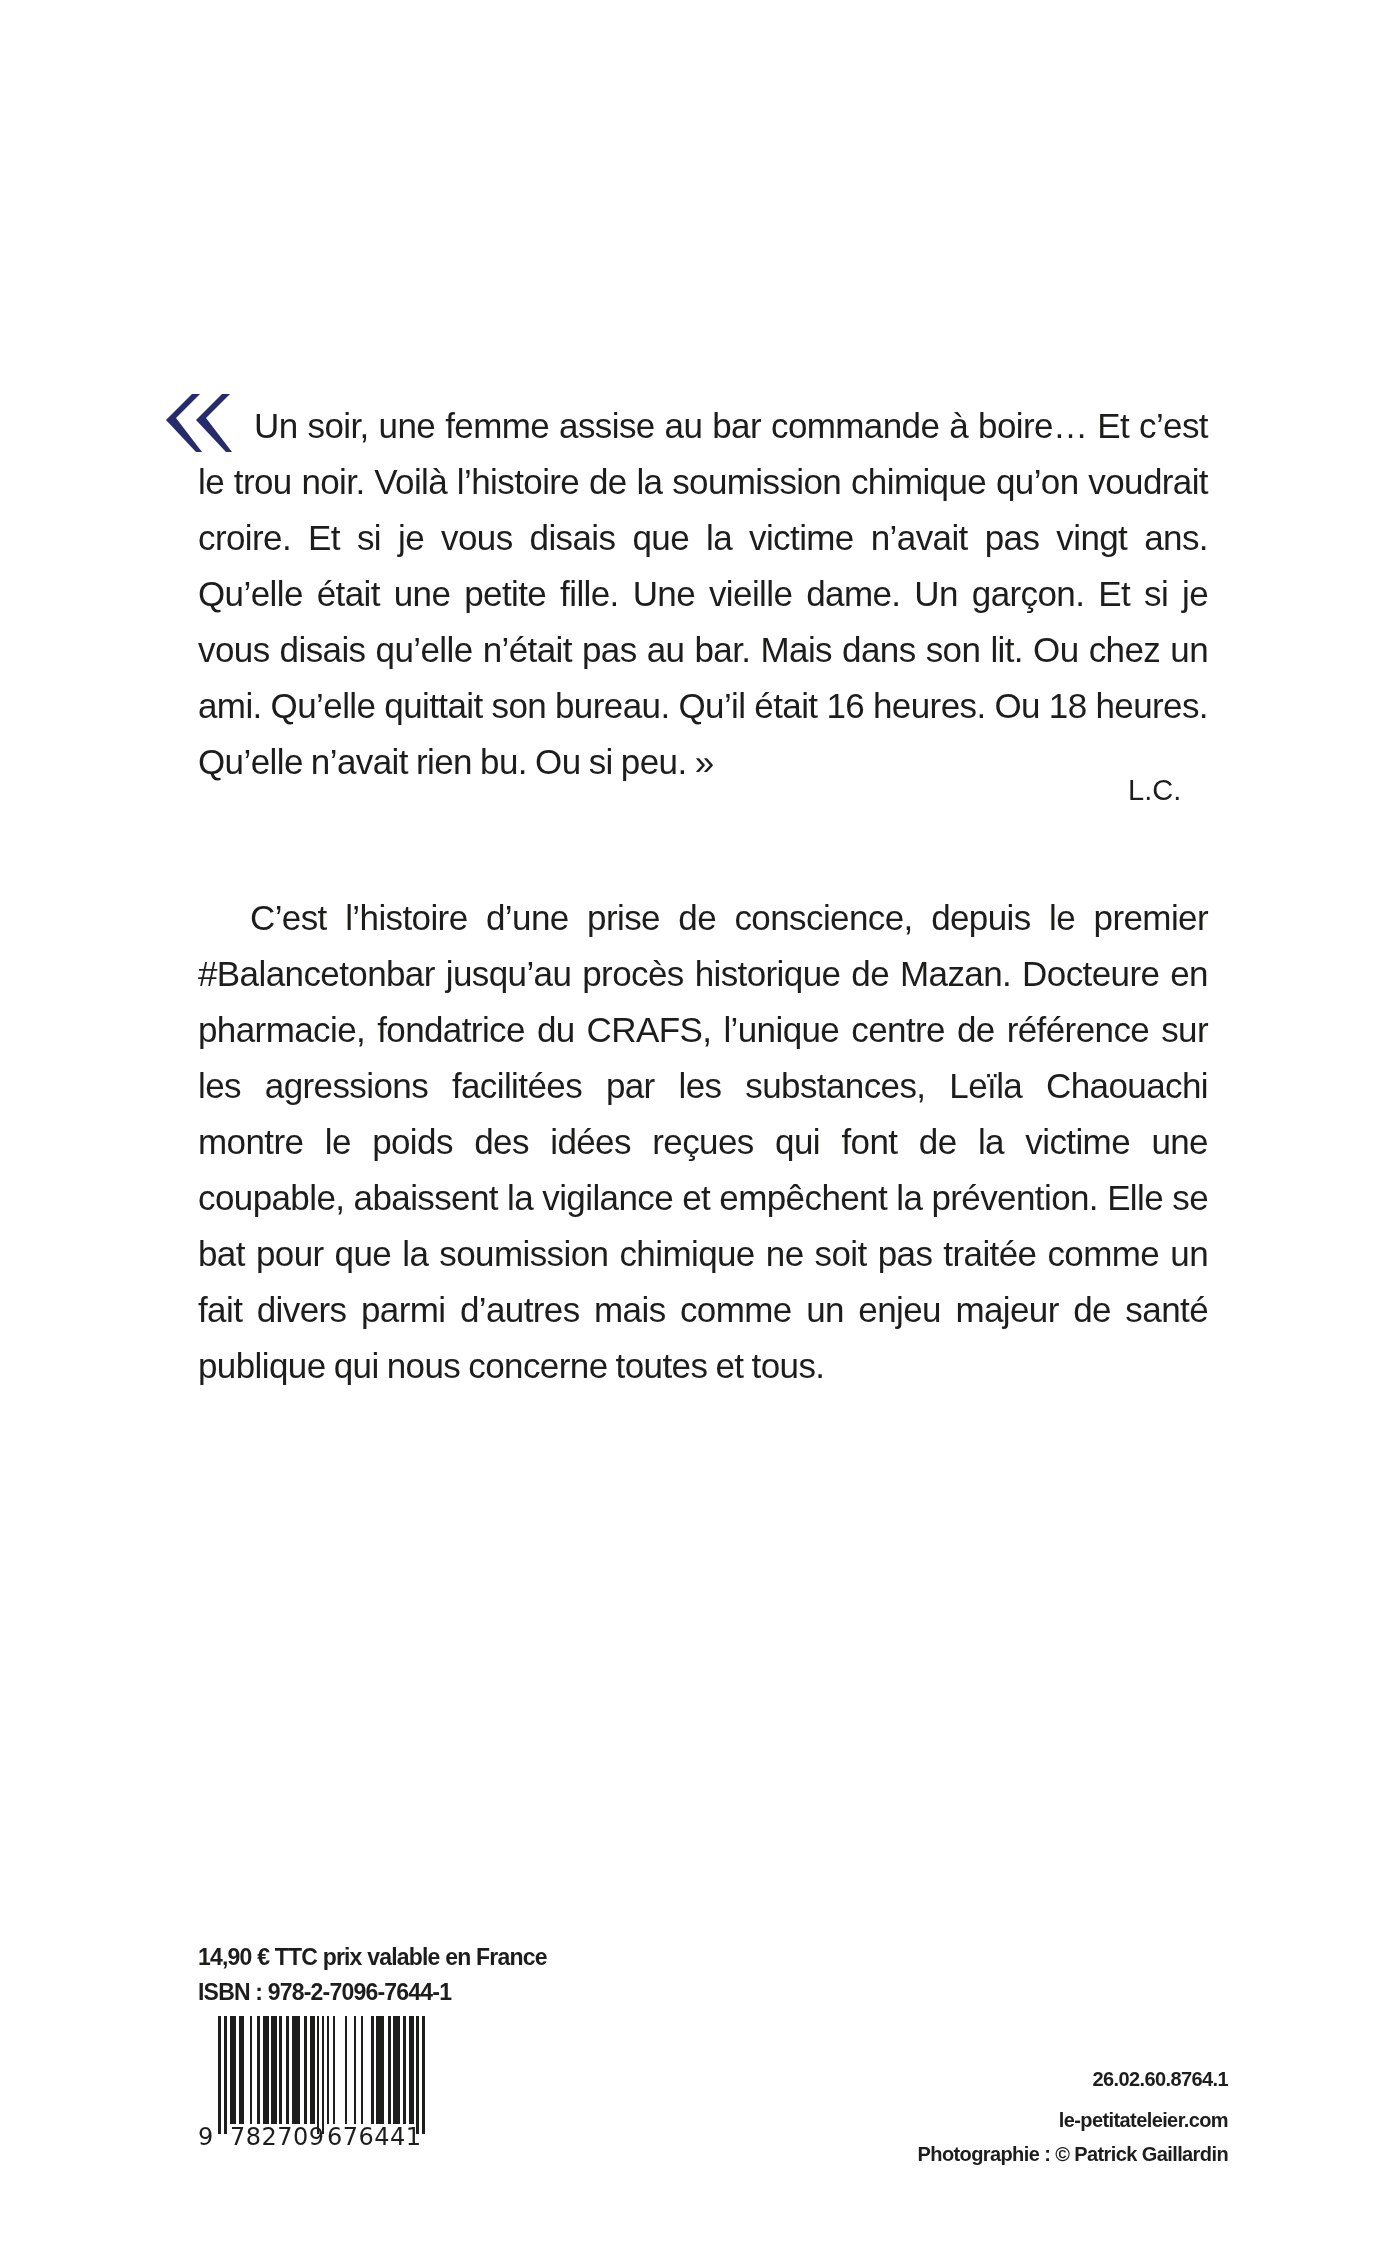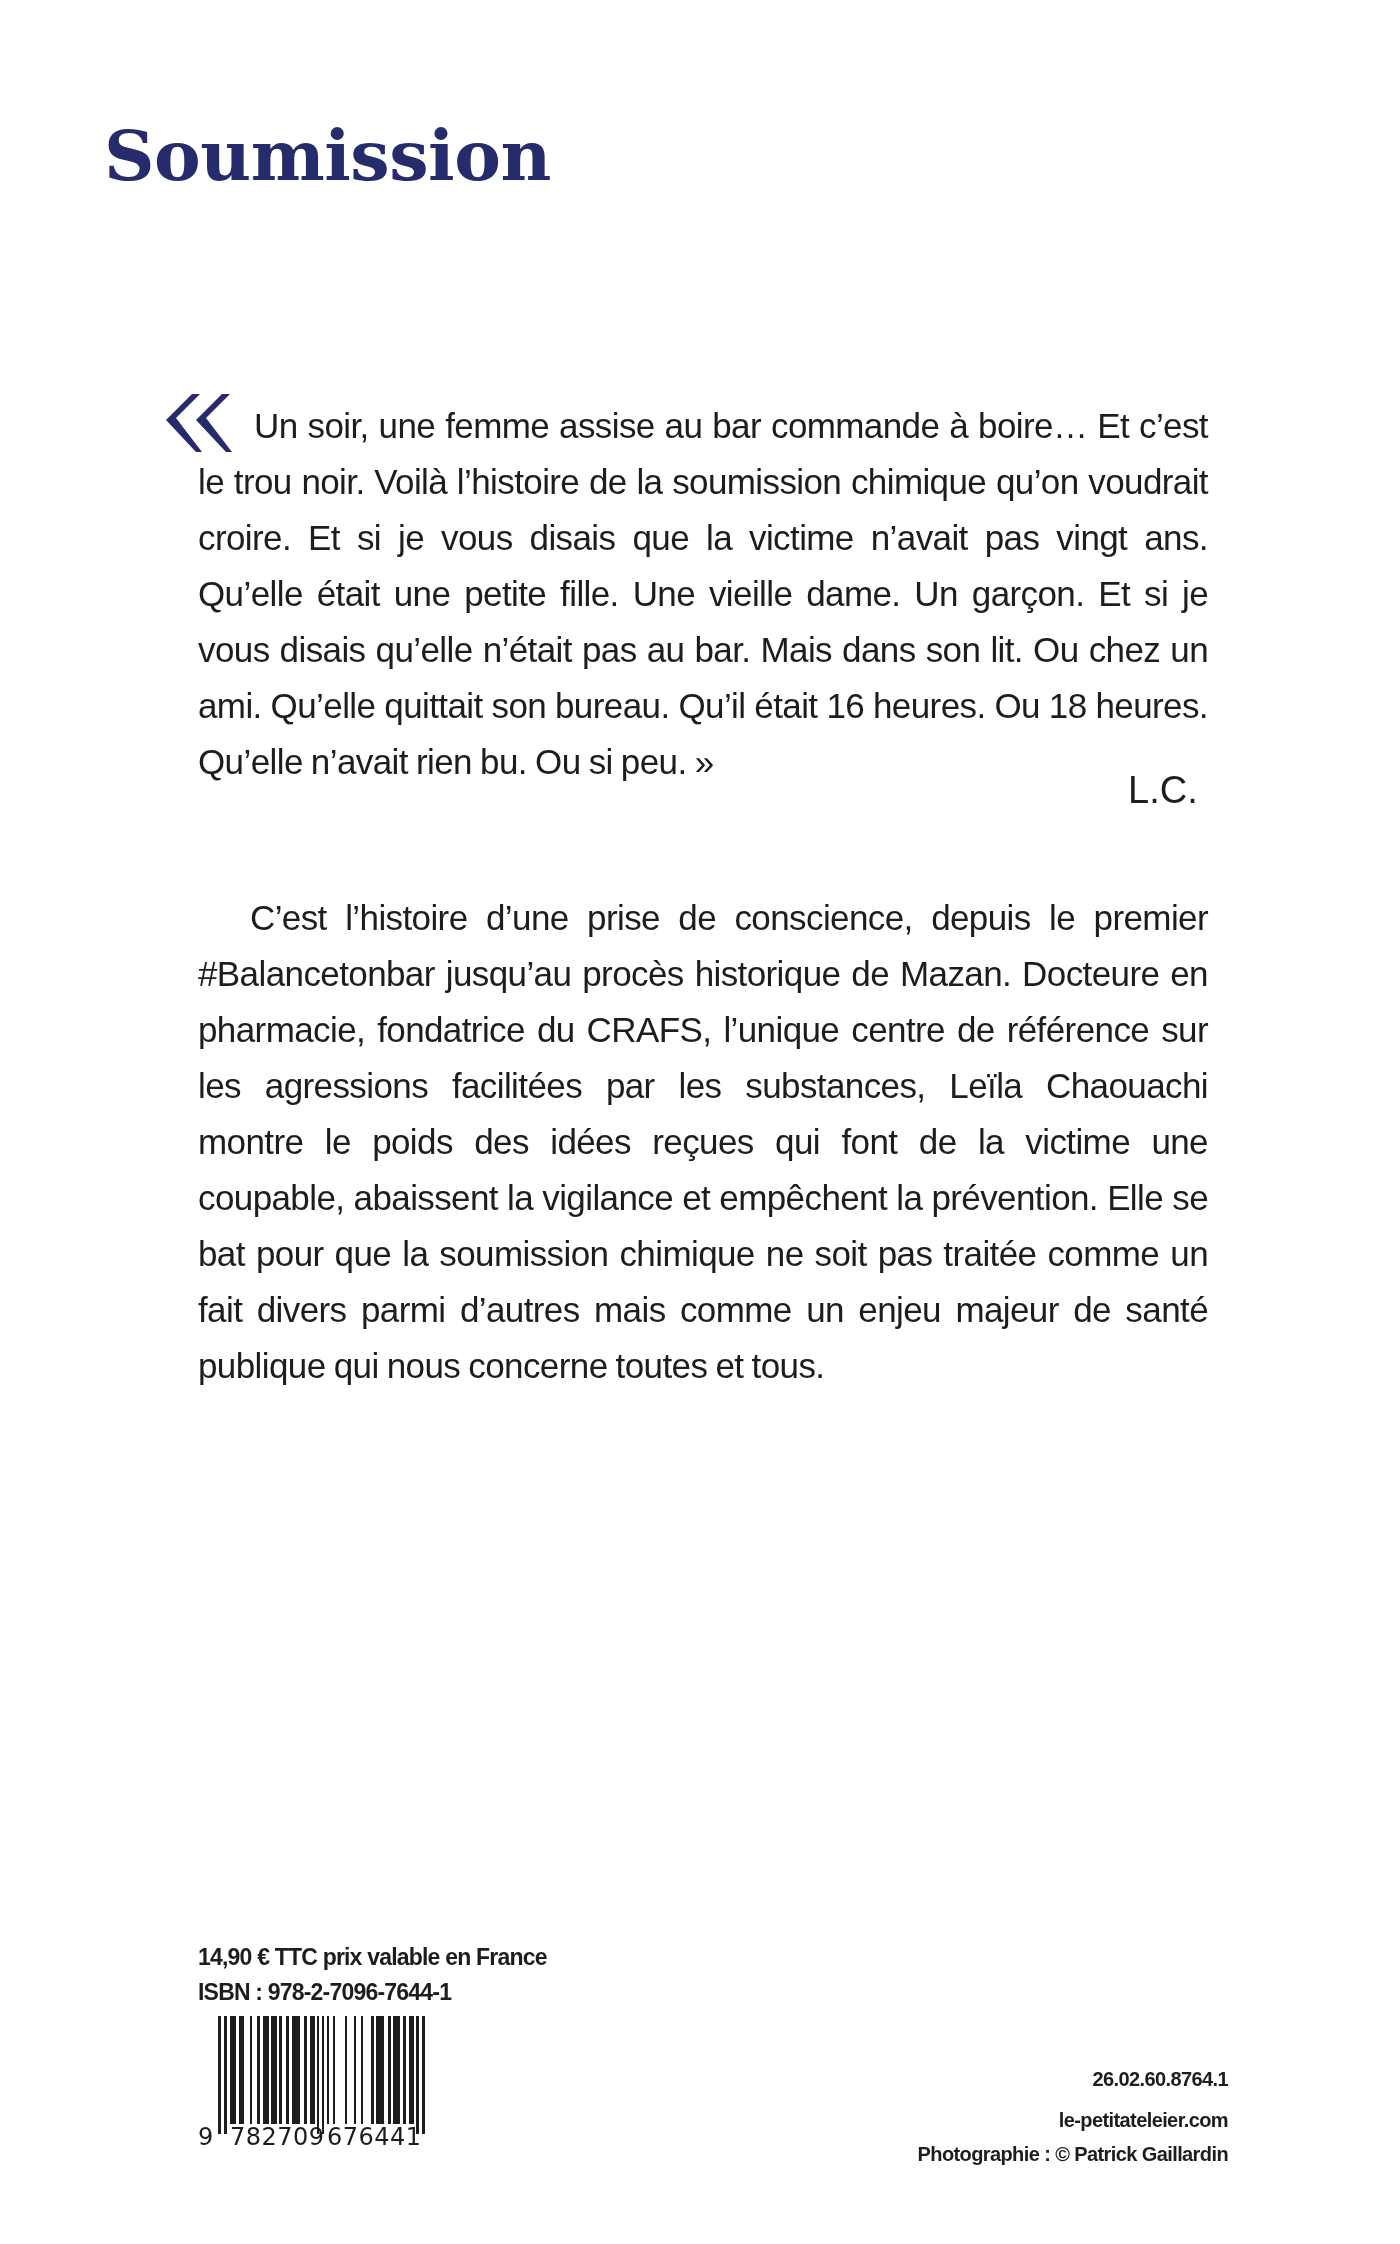--- a/index.html
+++ b/index.html
@@ -55,21 +55,21 @@
       text-align-last: left;
     }
     .quote-block { top: 398px; }
     .quote-block p { text-indent: 56px; }
 
     .signature {
       position: absolute;
       left: 1128px;
       top: 770px;
       font-family: "Liberation Sans", "DejaVu Sans", sans-serif;
-      font-size: 38px;
+      font-size: 29px;
       line-height: 40px;
       color: #1d1d1b;
     }
 
     .para-block { top: 890px; }
     .para-block p { text-indent: 52px; }
 
     .meta-left {
       position: absolute;
       left: 198px;
@@ -104,21 +104,20 @@
       letter-spacing: -0.6px;
       white-space: nowrap;
     }
     .meta-code { top: 2062px; }
     .meta-credits { top: 2093px; margin-top: 10px; }
   </style>
 </head>
 <body>
 
 <h1 class="title">
-  <span>Soumission</span>
 </h1>
 
 <div class="quote-mark">
   <svg width="68" height="58" viewBox="0 0 68 58" aria-hidden="true">
     <polygon points="26,0 34,0 10,24 36,58 30,58 0,26" fill="#262b6b"></polygon>
     <polygon points="56,0 64,0 40,24 66,58 60,58 30,26" fill="#262b6b"></polygon>
   </svg>
 </div>
 
 <div class="body-text quote-block">

